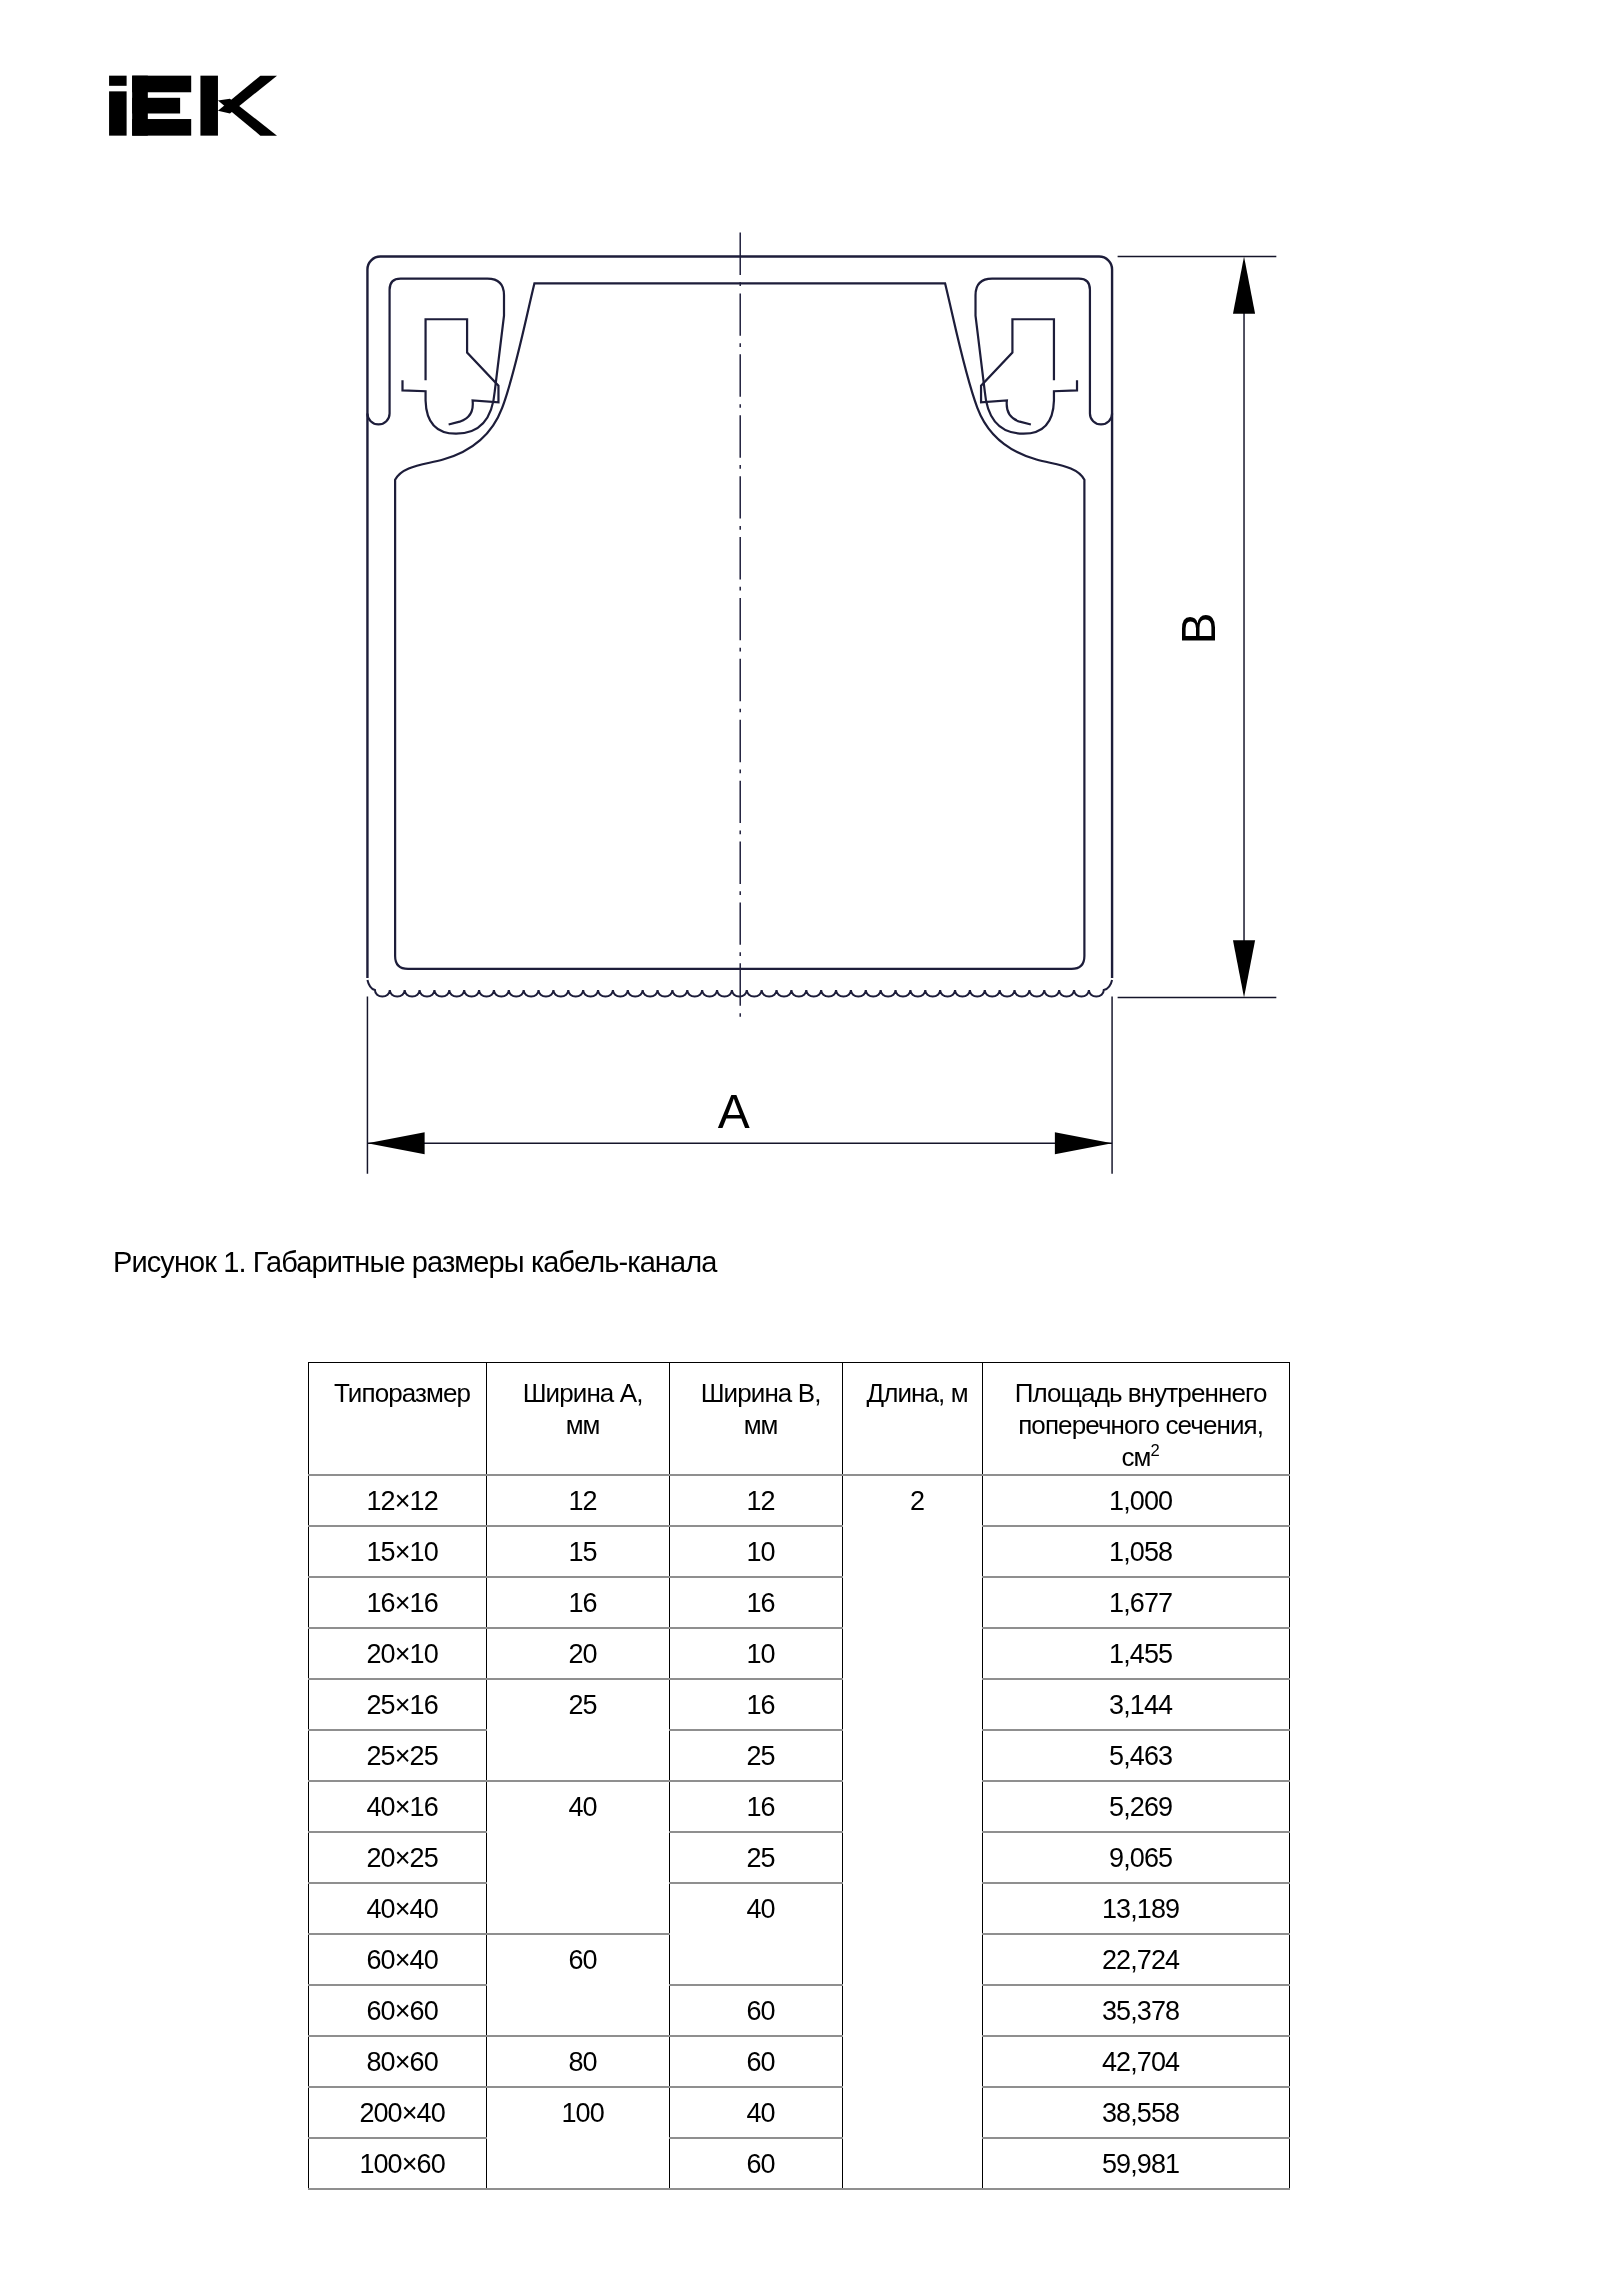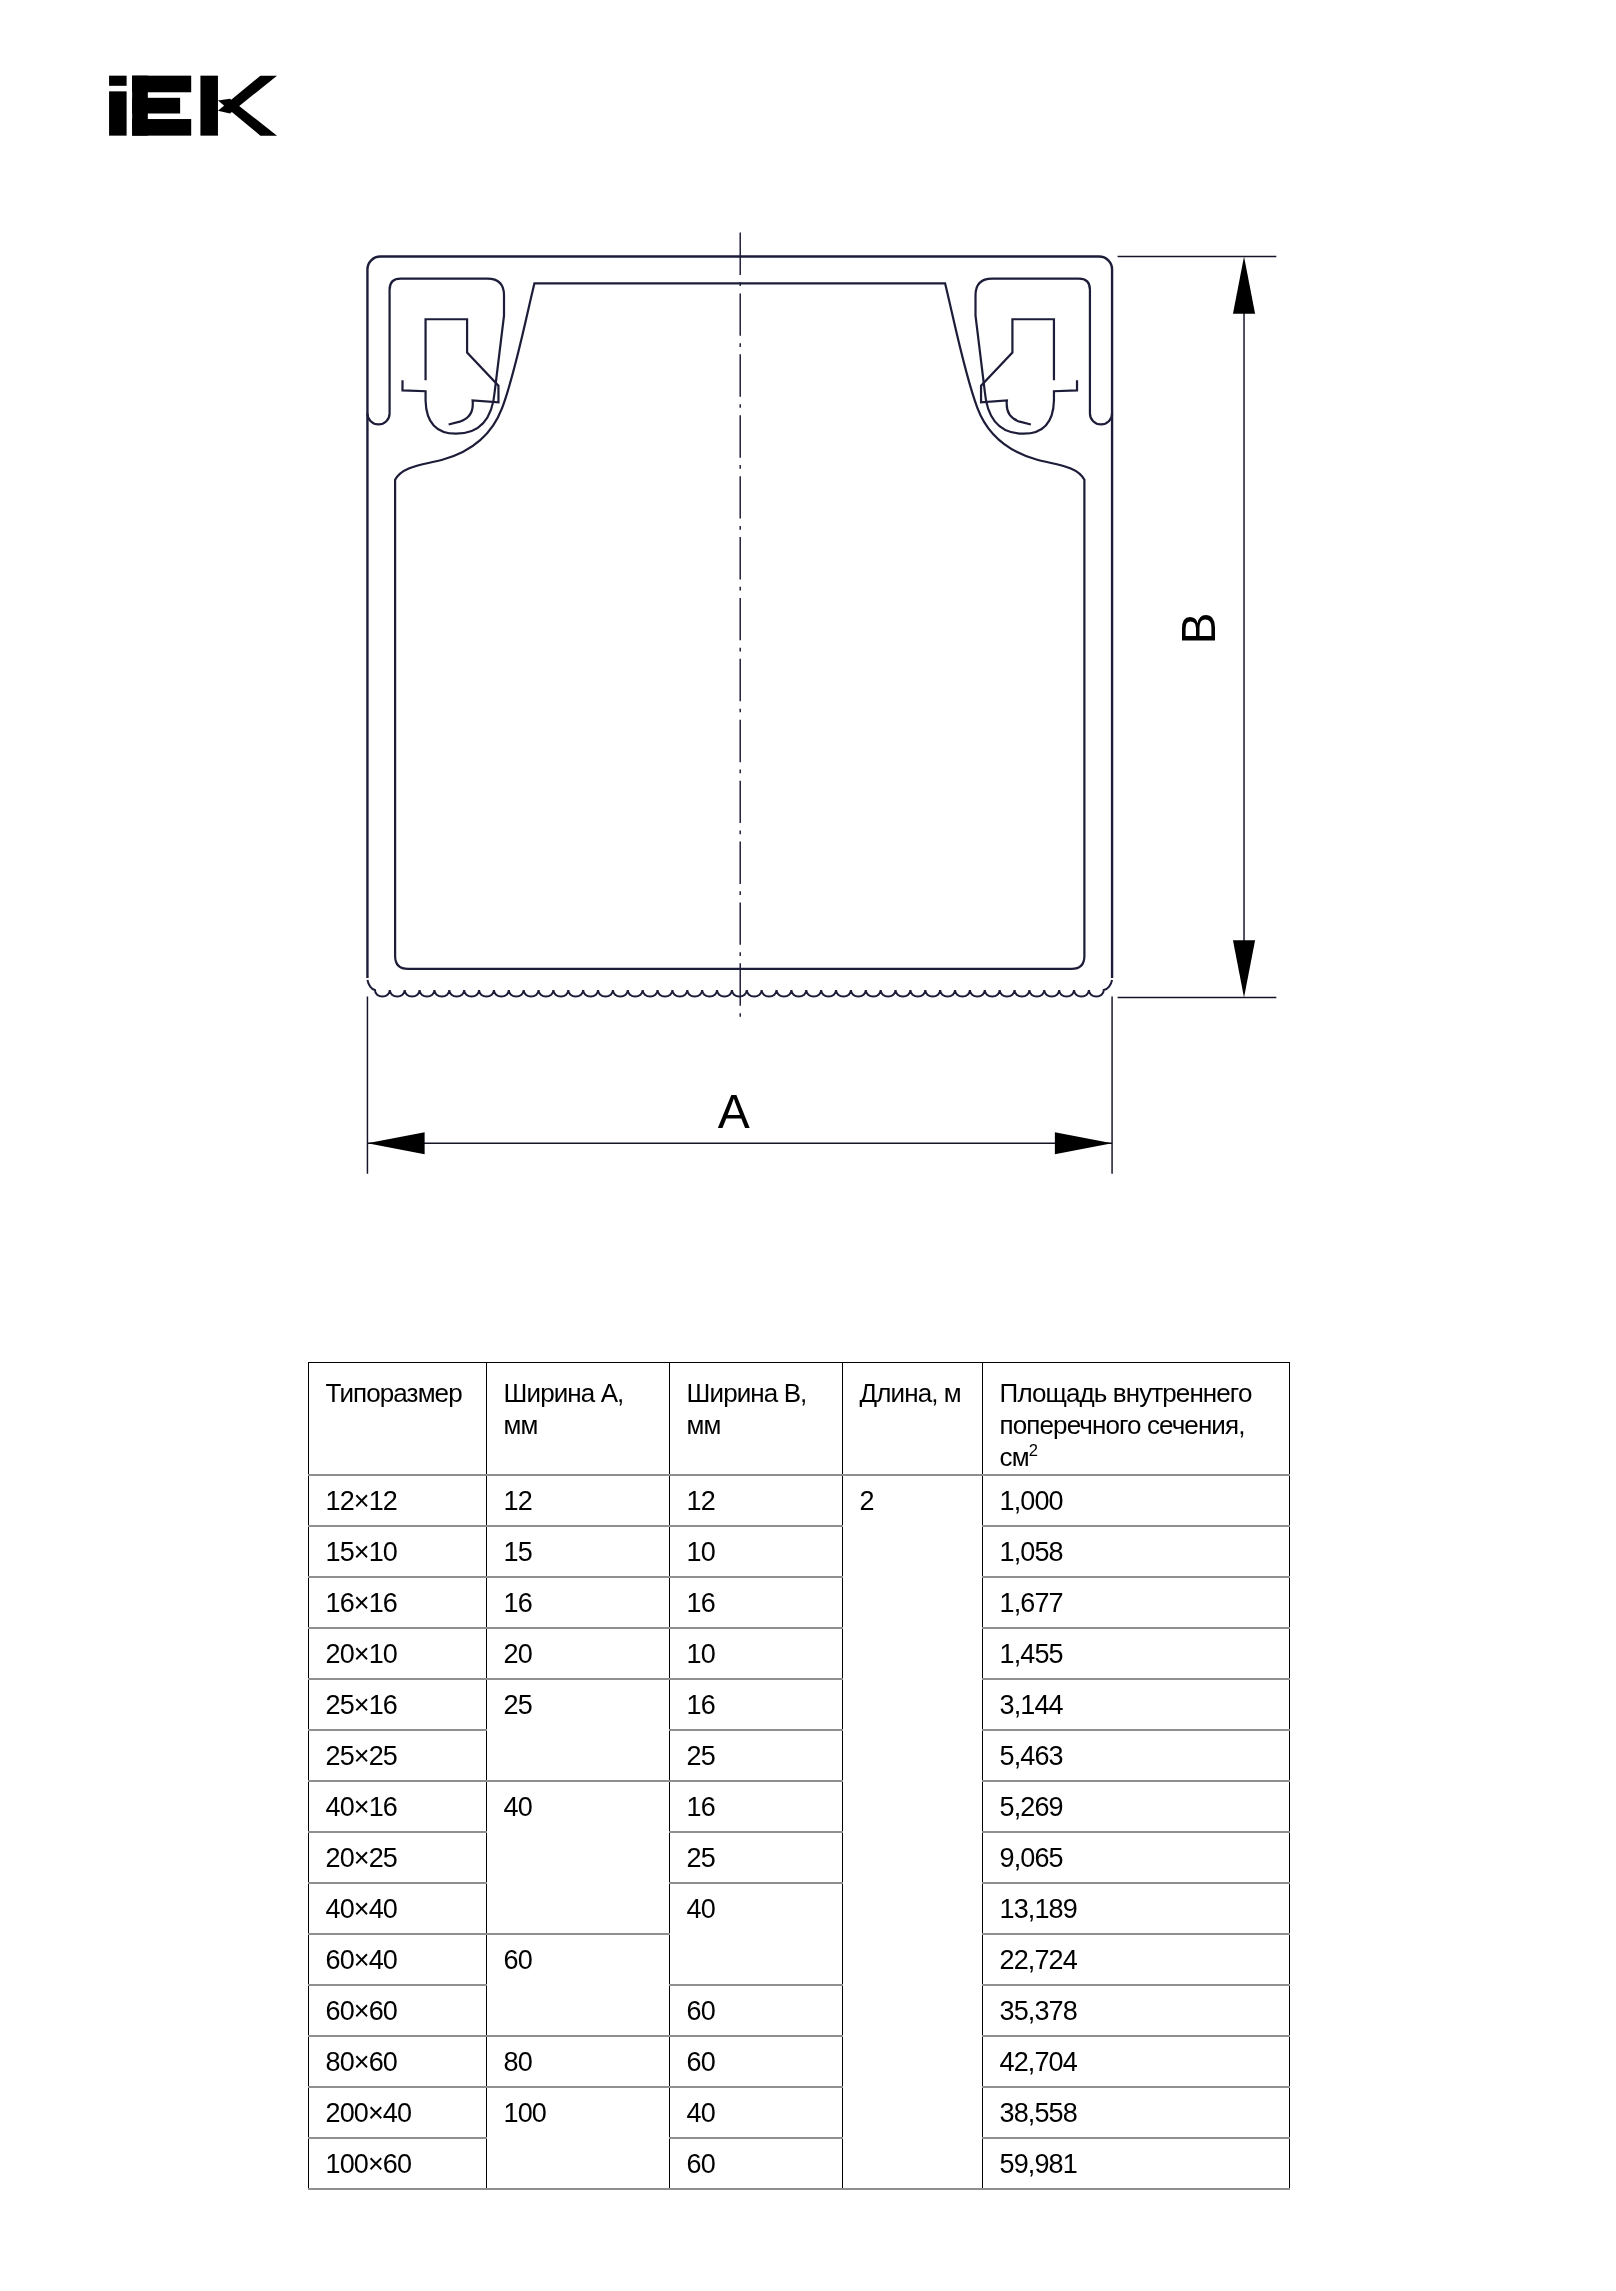--- a/index.html
+++ b/index.html
@@ -5,21 +5,21 @@
   html,body{margin:0;padding:0;background:#ffffff;}
   #page{position:relative;width:1617px;height:2292px;background:#fff;overflow:hidden;
         font-family:"Liberation Sans",sans-serif;color:#000;}
   #fig{position:absolute;left:0;top:0;}
   .caption{position:absolute;left:113px;top:1246px;font-size:29px;letter-spacing:-0.9px;
            color:#000;white-space:nowrap;}
   
   .tblwrap{position:absolute;left:308px;top:1362px;}
   table{border-collapse:collapse;table-layout:fixed;width:981px;}
   th,td{border-left:1.8px solid #000;border-right:1.8px solid #000;
-        vertical-align:top;text-align:left;padding:9.2px 7.4px 0 16.6px;
+        vertical-align:top;text-align:center;padding:9.2px 7.4px 0 16.6px;
         font-size:27px;font-weight:normal;letter-spacing:-0.9px;line-height:1.22;}
   th{border-top:1.8px solid #000;border-bottom:2.8px solid #8f8f8f;padding-top:14.8px;font-size:26px;}
   td{border-bottom:2.8px solid #8f8f8f;}
   tr.hdr{height:90px;}
   tr.r{height:51px;}
   .sup{font-size:16.6px;vertical-align:super;letter-spacing:0;}
 </style>
 </head>
 <body>
 
@@ -74,20 +74,21 @@
 
     <g>
       <path d="M 1211,278 L 1383,278 M 1211,1081 L 1383,1081" stroke="#15152a" stroke-width="1.6" fill="none"></path>
       <path d="M 1348,283 L 1348,1076" stroke="#15152a" stroke-width="1.6" fill="none"></path>
       <polygon points="1348,278 1336,340 1360,340" fill="#000"></polygon>
       <polygon points="1348,1081 1336,1019 1360,1019" fill="#000"></polygon>
       <text transform="translate(1316,681) rotate(-90)" font-size="52" text-anchor="middle" fill="#000" font-family="Liberation Sans, sans-serif">B</text>
     </g>
   </svg>
 
+  <div class="caption">Рисунок 1. Габаритные размеры кабель-канала</div>
 
   <div class="tblwrap">
     <table>
       <colgroup>
         <col style="width:178px">
           <col style="width:183px">
           <col style="width:173px">
         <col style="width:140px">
           <col style="width:307px">
       </colgroup>

